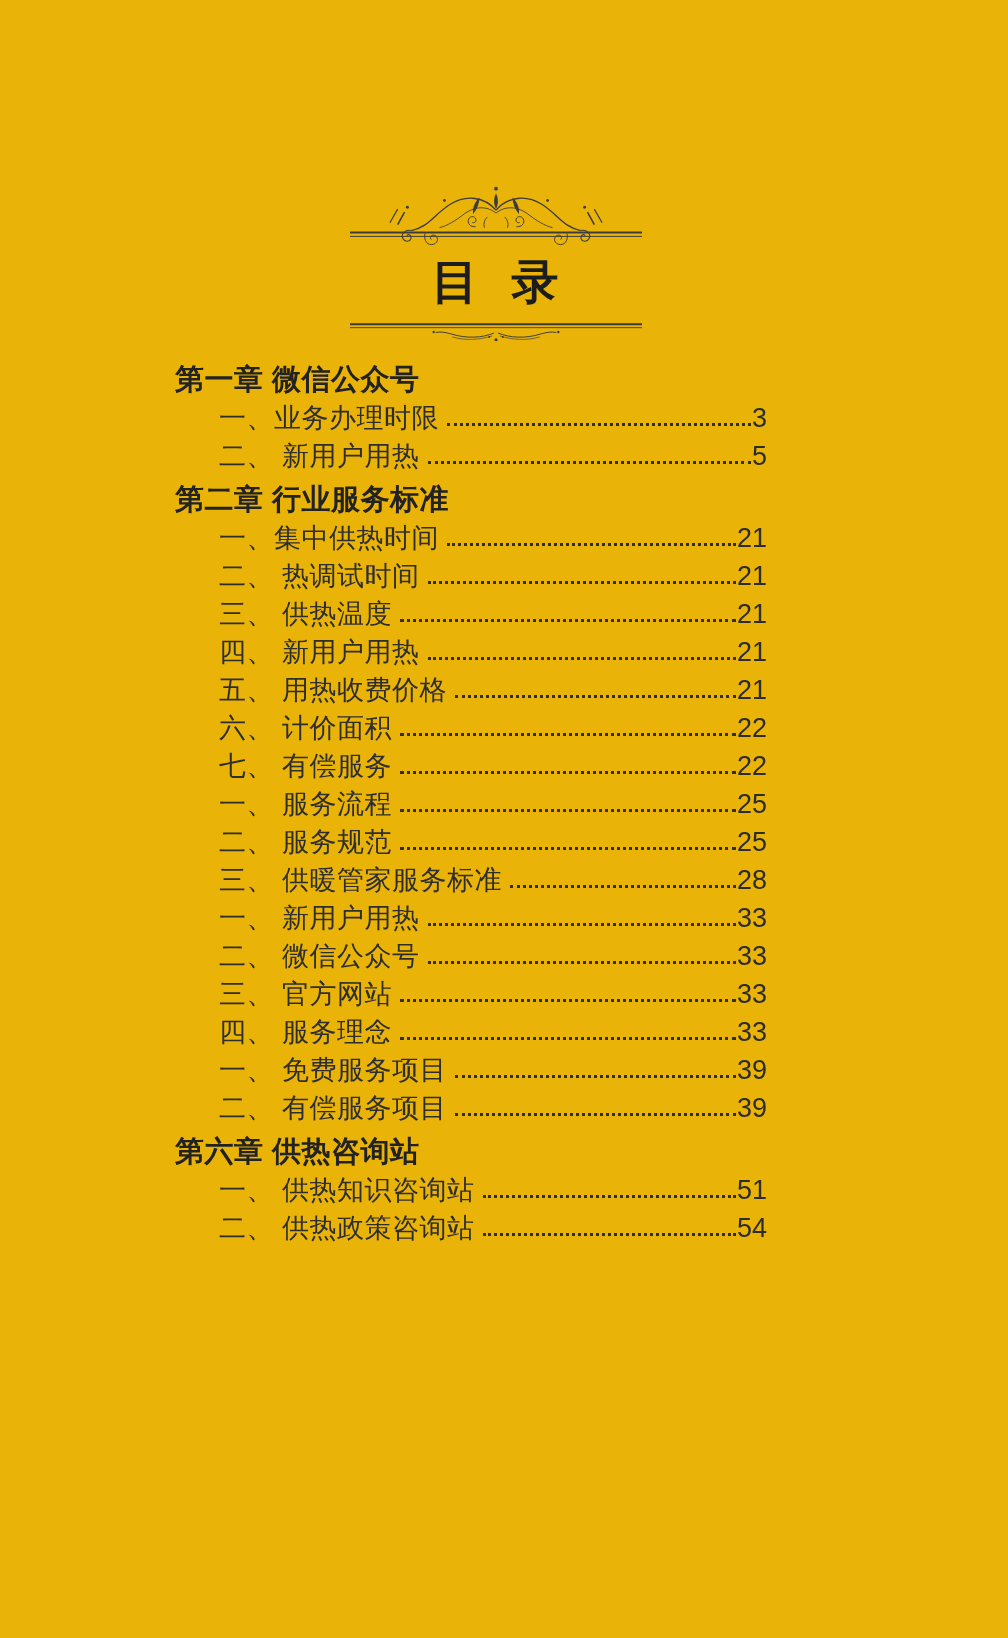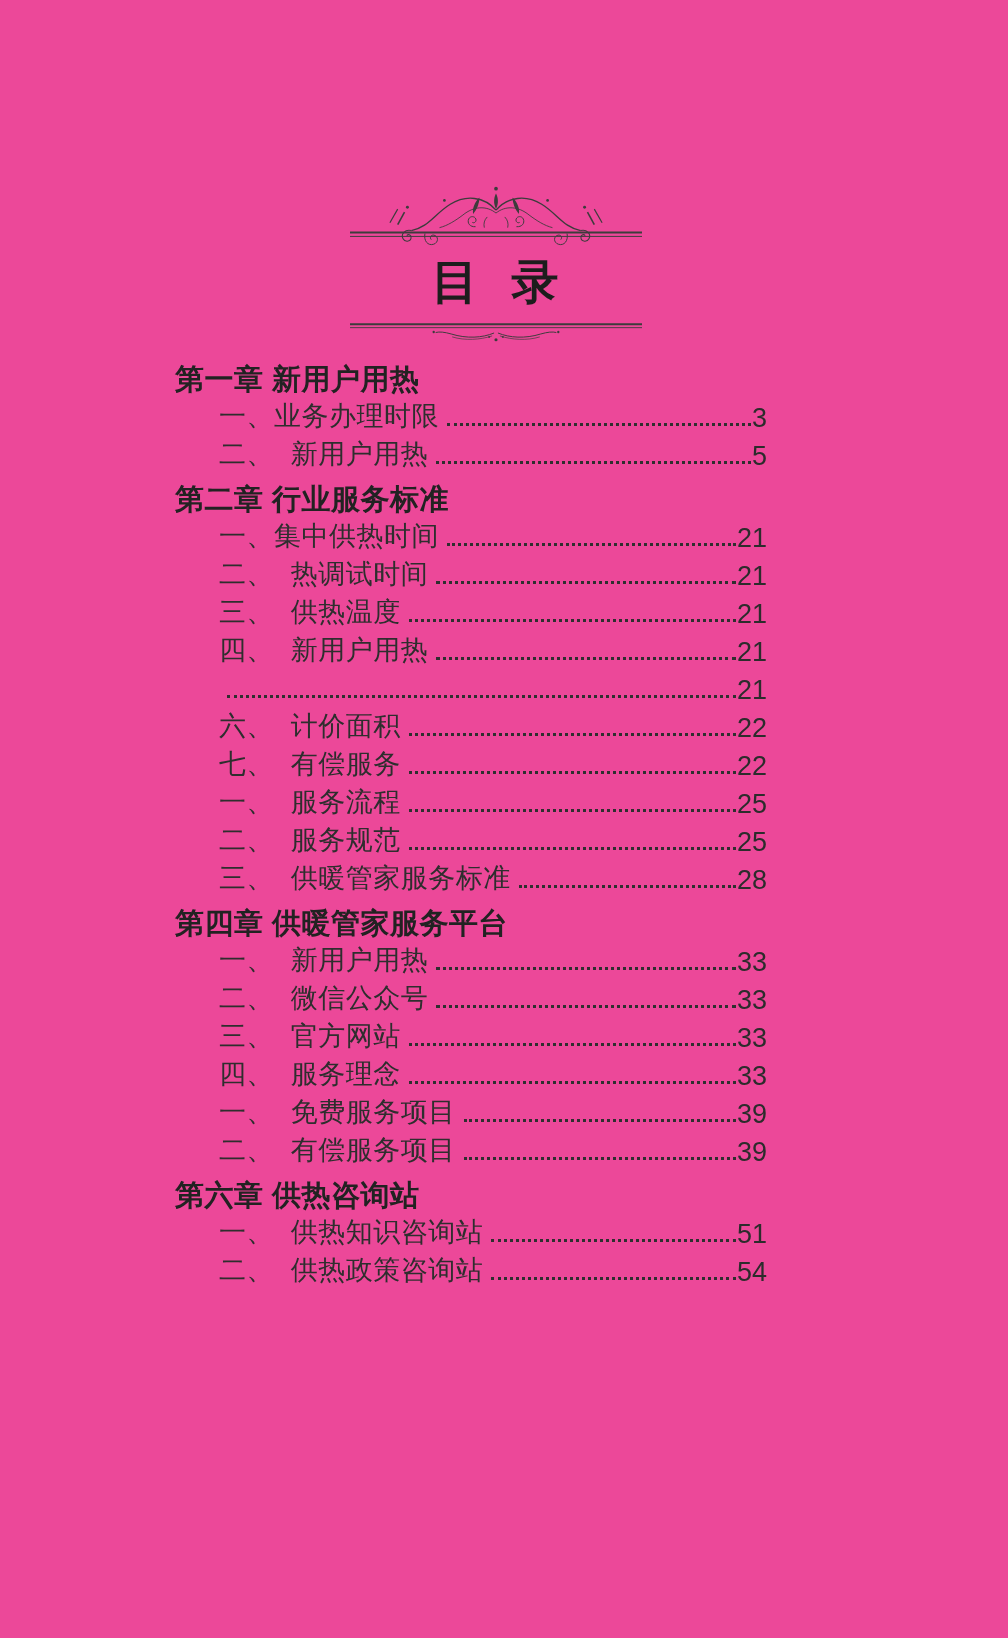--- a/index.html
+++ b/index.html
@@ -2,21 +2,21 @@
 <html><head>
 <meta charset="utf-8">
 <style>
   * { margin:0; padding:0; box-sizing:border-box; }
   html,body { background:#ffffff; }
   body { font-family:"Liberation Sans","DejaVu Sans",sans-serif; }
   .page {
     position:relative;
     width:1008px; height:1638px;
     margin:0 auto;
-    background:#ec4899;
+    background:#eab308;
     overflow:hidden;
   }
   
   .header {
     position:absolute;
     left:350px; top:183px;
     width:292px;
     text-align:center;
   }
   .ornament-top { display:block; width:292px; height:64px; }
@@ -53,21 +53,20 @@
     display:flex;
     align-items:flex-end;
     padding-left:44px;
     white-space:nowrap;
   }
   .toc-item .label {
     font-size:27px;
     color:#2e2e2e;
     line-height:1.2;
     letter-spacing:0.5px;
-    font-family:Liberation Mono, monospace;
   }
   .toc-item .dots {
     flex:1;
     border-bottom:3.4px dotted #2f2f2f;
     margin:0 1px 8px 8px;
     min-width:20px;
   }
   .toc-item .page-num {
     font-size:27px;
     color:#2c2c2c;
@@ -125,21 +124,21 @@
       </g>
       <use href="#blhalf" transform="translate(300,0) scale(-1,1)"></use>
       <circle class="fl" cx="150" cy="19" r="1.6"></circle>
       <circle class="fl" cx="143" cy="16" r="1"></circle>
       <circle class="fl" cx="157" cy="16" r="1"></circle>
     </svg>
   </div>
 
   <div class="toc">
   <div>
-    <div class="chapter-title">第一章 新用户用热</div>
+    <div class="chapter-title">第一章 微信公众号</div>
     <div>
   <div class="toc-item">
     <span class="label">一、业务办理时限</span>
     <span class="dots"></span>
     <span class="page-num">3</span>
   </div>
 
   <div class="toc-item">
     <span class="label">二、 新用户用热</span>
     <span class="dots"></span>
@@ -169,20 +168,21 @@
     <span class="page-num">21</span>
   </div>
 
   <div class="toc-item">
     <span class="label">四、 新用户用热</span>
     <span class="dots"></span>
     <span class="page-num">21</span>
   </div>
 
   <div class="toc-item">
+    <span class="label">五、 用热收费价格</span>
     <span class="dots"></span>
     <span class="page-num">21</span>
   </div>
 
   <div class="toc-item">
     <span class="label">六、 计价面积</span>
     <span class="dots"></span>
     <span class="page-num">22</span>
   </div>
 
@@ -210,21 +210,20 @@
 
   <div class="toc-item">
     <span class="label">三、 供暖管家服务标准</span>
     <span class="dots"></span>
     <span class="page-num">28</span>
   </div>
 </div>
   </div>
 
   <div>
-    <div class="chapter-title">第四章 供暖管家服务平台</div>
     <div>
   <div class="toc-item">
     <span class="label">一、 新用户用热</span>
     <span class="dots"></span>
     <span class="page-num">33</span>
   </div>
 
   <div class="toc-item">
     <span class="label">二、 微信公众号</span>
     <span class="dots"></span>

